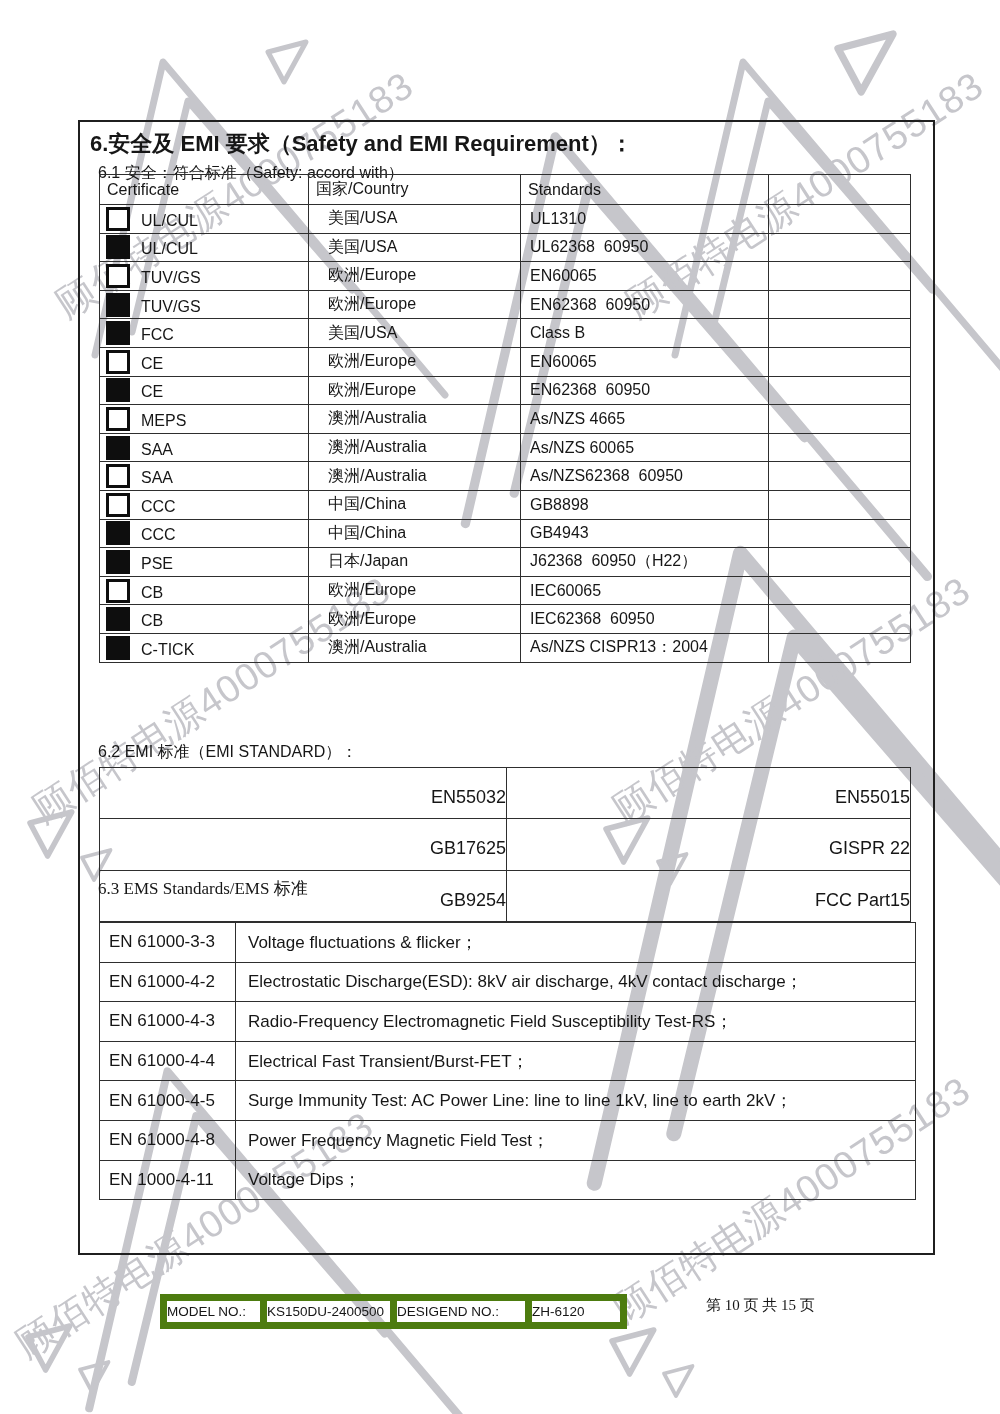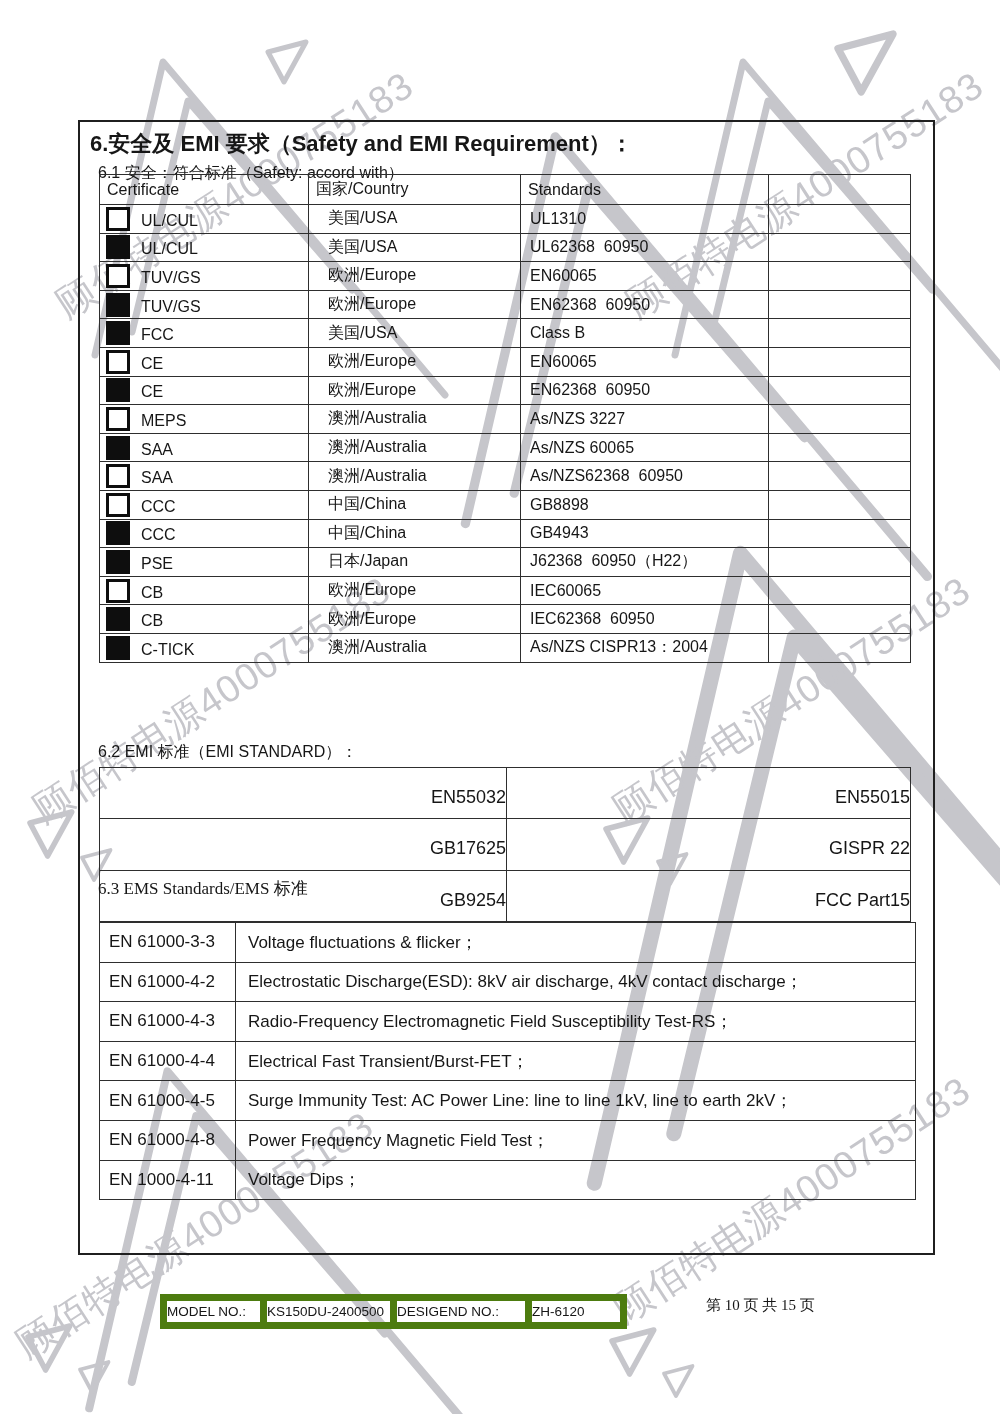--- a/index.html
+++ b/index.html
@@ -147,21 +147,21 @@
           </tr>
       <tr>
             <td class="c-cert"><span class="cbx checked"></span><span>CE</span></td>
             <td class="c-country">欧洲/Europe</td>
             <td class="c-std">EN62368  60950</td>
             <td></td>
           </tr>
       <tr>
             <td class="c-cert"><span class="cbx"></span><span>MEPS</span></td>
             <td class="c-country">澳洲/Australia</td>
-            <td class="c-std">As/NZS 3227</td>
+            <td class="c-std">As/NZS 4665</td>
             <td></td>
           </tr>
       <tr>
             <td class="c-cert"><span class="cbx checked"></span><span>SAA</span></td>
             <td class="c-country">澳洲/Australia</td>
             <td class="c-std">As/NZS 60065</td>
             <td></td>
           </tr>
       <tr>
             <td class="c-cert"><span class="cbx"></span><span>SAA</span></td>

